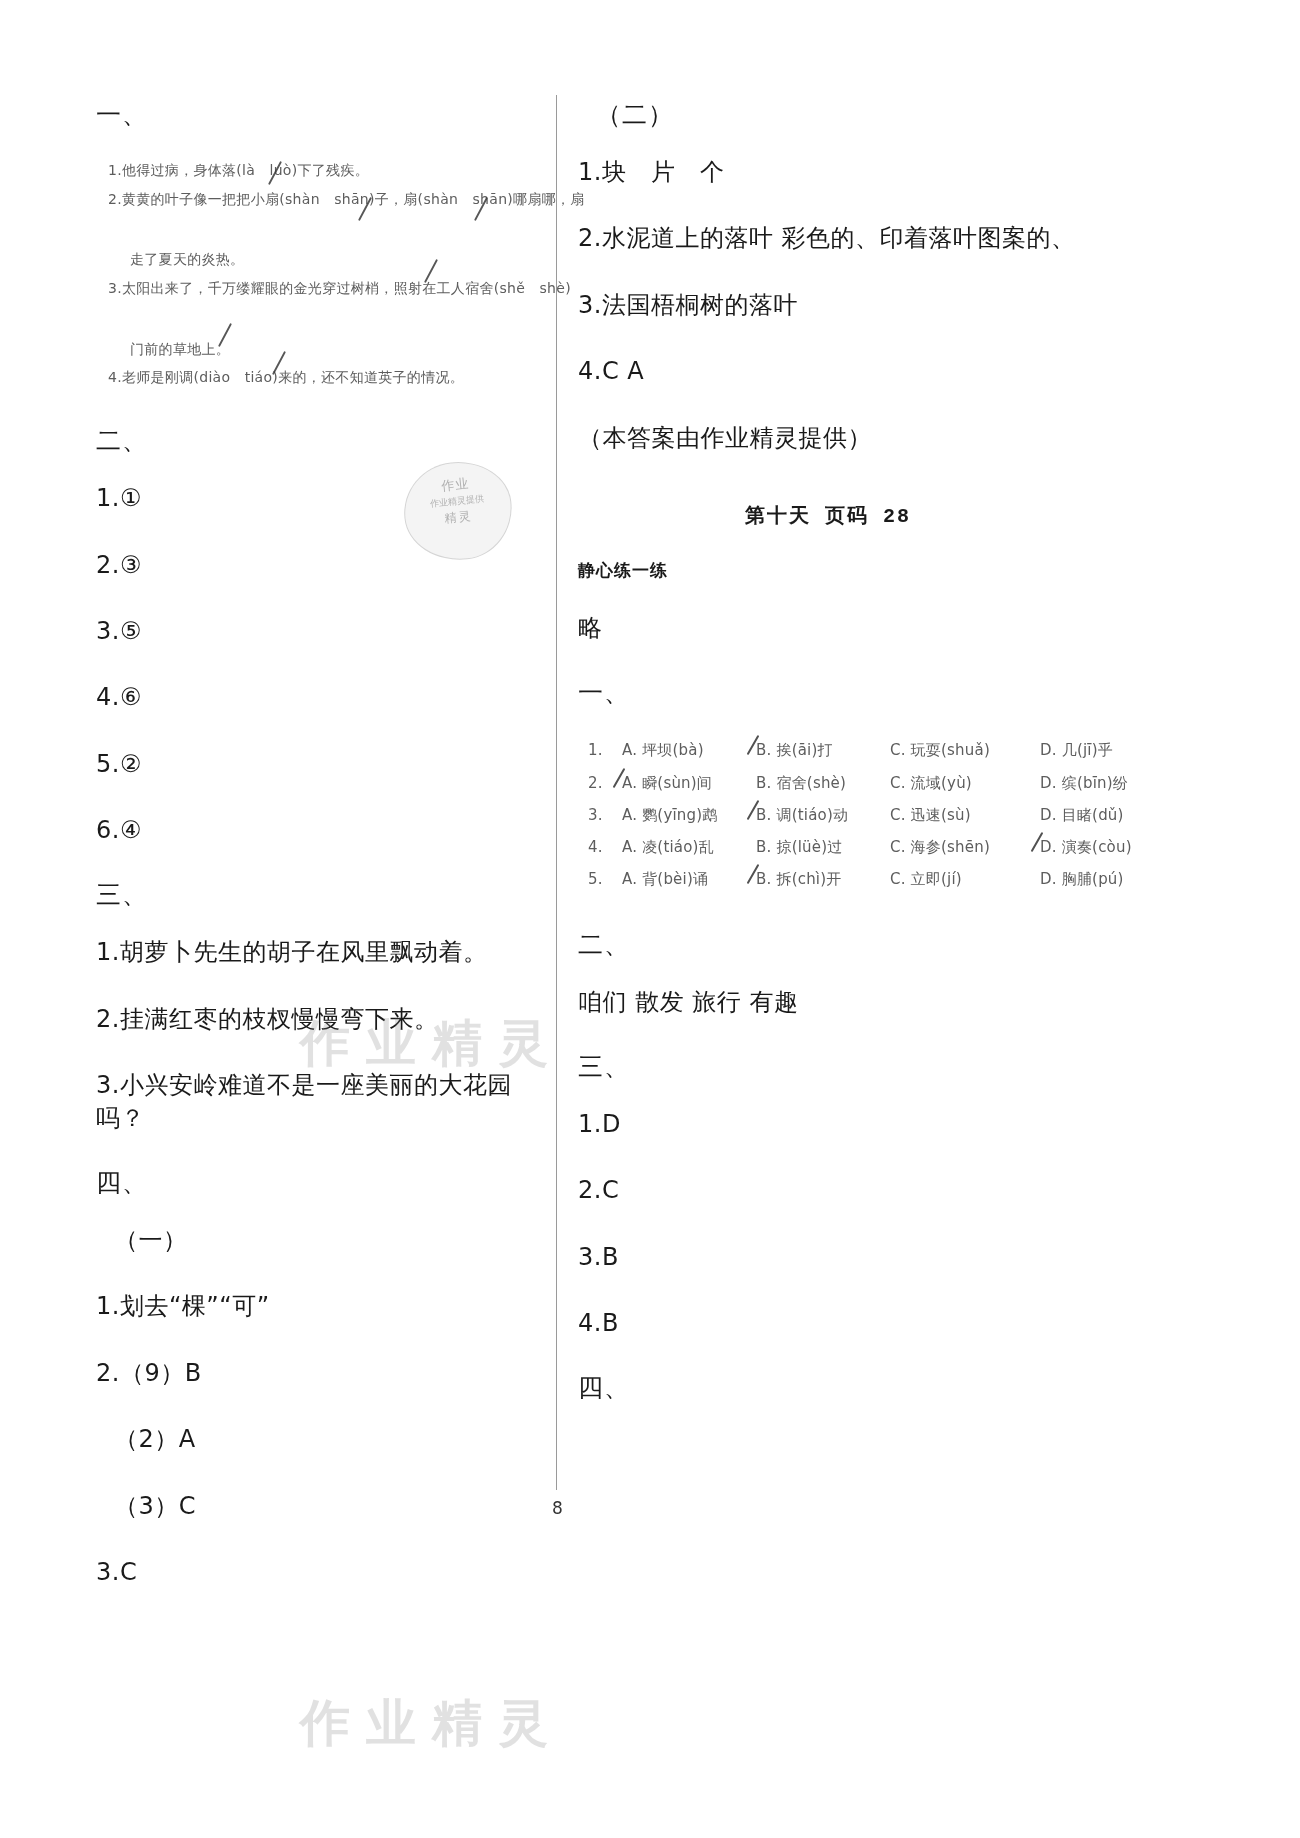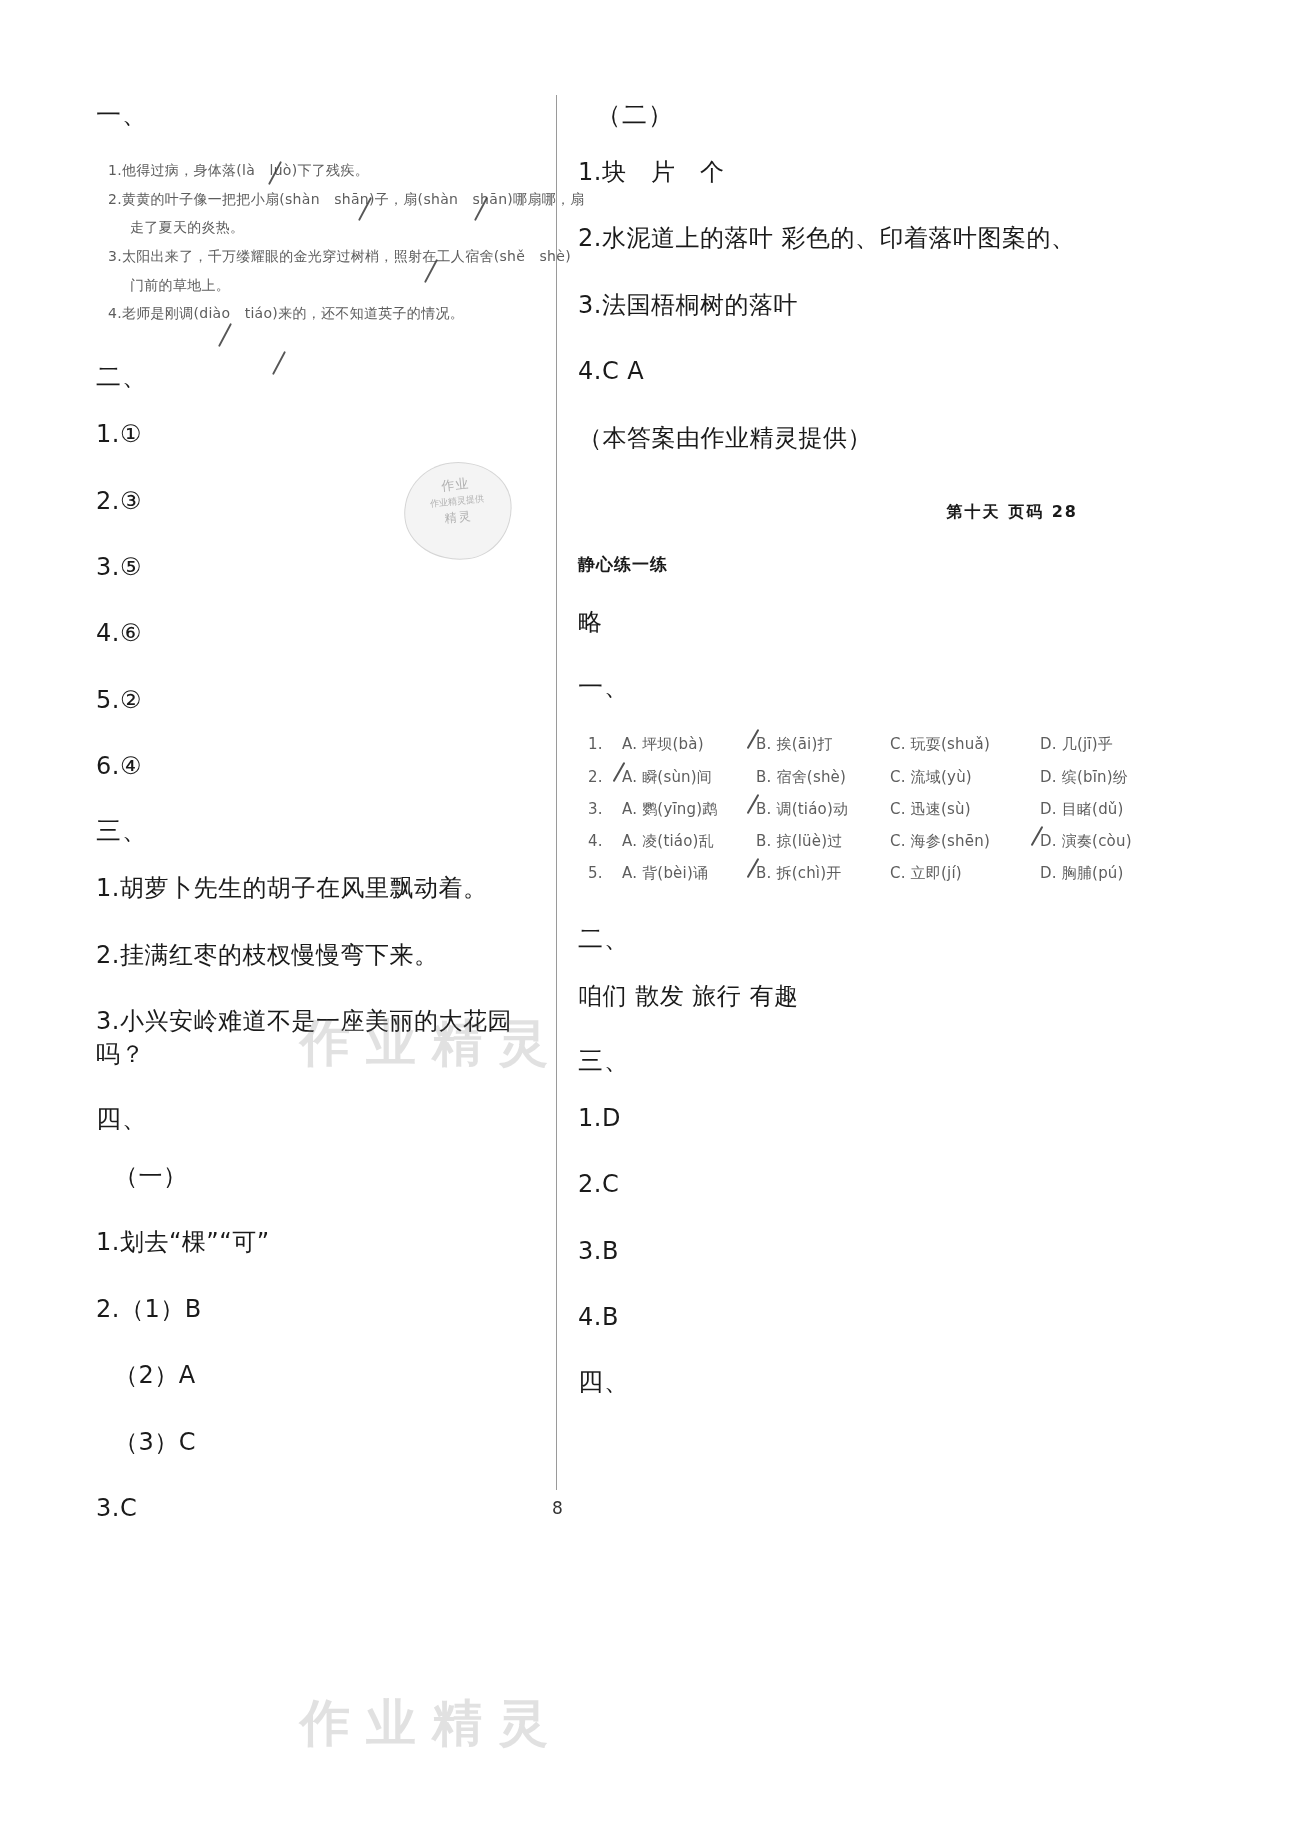--- a/index.html
+++ b/index.html
@@ -64,20 +64,21 @@
     font-size: 14px;
     line-height: 2.05;
     letter-spacing: 0.3px;
     padding-left: 12px;
     margin-bottom: 34px;
     position: relative;
   }
   .scan .sub {
     padding-left: 22px;
     display: block;
+    margin-top: 32px;
   }
   .scan-row {
     display: block;
     white-space: pre;
   }
   
   .mark {
     position: absolute;
     width: 2px;
     height: 26px;
@@ -124,25 +125,26 @@
     transform: rotate(30deg);
     opacity: 0.85;
     border-radius: 1px;
   }
   .head-bold {
     font-weight: bold;
     font-size: 17px;
     letter-spacing: 1px;
   }
   .day-head {
-    text-align: right;
+    text-align: center;
     font-weight: bold;
-    font-size: 16px;
+    font-size: 20px;
     letter-spacing: 2px;
     margin: 48px 0 30px 0;
+    font-family: Liberation Mono, monospace;
   }
   .page-num {
     position: absolute;
     left: 552px;
     top: 1498px;
     font-size: 17px;
     color: #333;
   }
   
   .wm {
@@ -221,21 +223,21 @@
     <div class="line">6.④</div>
 
     <div class="sec-head">三、</div>
     <div class="line">1.胡萝卜先生的胡子在风里飘动着。</div>
     <div class="line">2.挂满红枣的枝杈慢慢弯下来。</div>
     <div class="line">3.小兴安岭难道不是一座美丽的大花园吗？</div>
 
     <div class="sec-head">四、</div>
     <div class="line indent1">（一）</div>
     <div class="line">1.划去“棵”“可”</div>
-    <div class="line">2.（1）B</div>
+    <div class="line">2.（9）B</div>
     <div class="line indent1">（2）A</div>
     <div class="line indent1">（3）C</div>
     <div class="line">3.C</div>
   </div>
 
   <div class="col col-right">
 
     <div class="sec-head indent1">（二）</div>
     <div class="line">1.块　片　个</div>
     <div class="line">2.水泥道上的落叶  彩色的、印着落叶图案的、</div>

